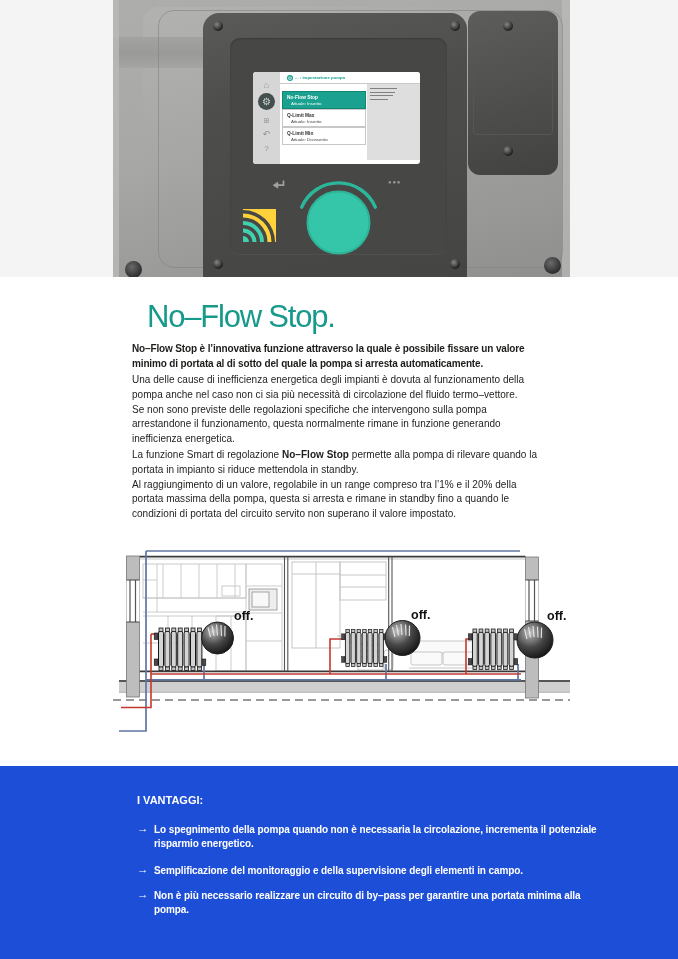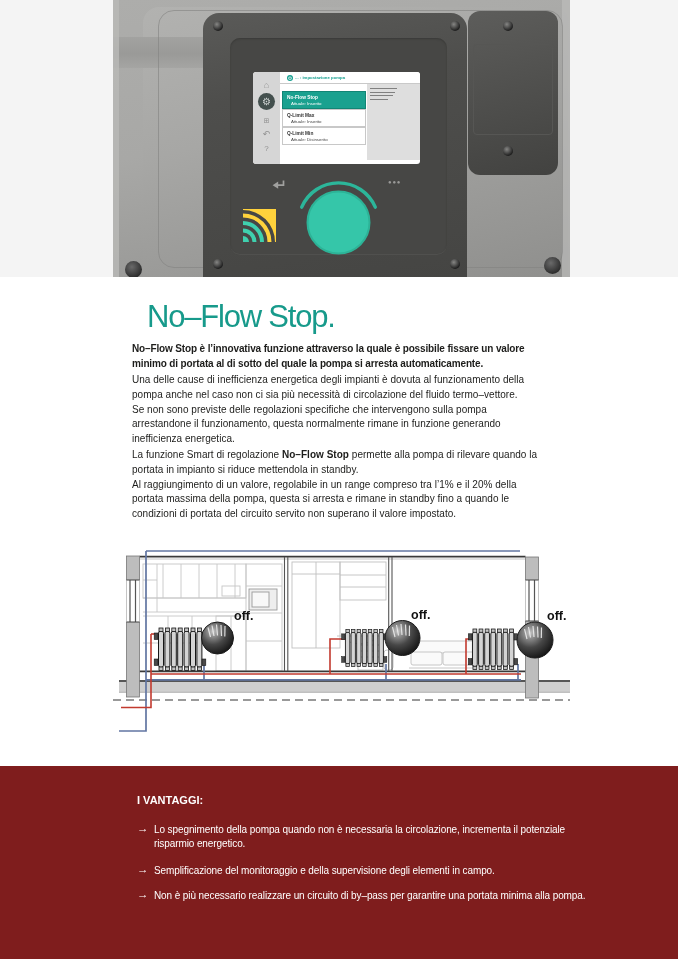--- a/index.html
+++ b/index.html
@@ -42,25 +42,25 @@
   #mi1{background:#1aa18f;border-color:#128575;}
   #mi1 .mt1,#mi1 .mt2{color:#fff;}
   
   
   #dots{left:275px;top:179px;color:#9a9a98;font-size:6px;letter-spacing:0.8px;}
   
   #title{left:130px;top:299px;font-size:31px;letter-spacing:-1.2px;color:#179a8b;margin-left:17px;}
   .para{left:132px;width:420px;font-size:10px;line-height:14.8px;color:#1d1d1b;letter-spacing:0.03px;}
   .parab{font-weight:bold;letter-spacing:-0.14px;}
   
-  #orange{left:0;top:766px;width:678px;height:193px;background:#7f1d1d;color:#fff;}
+  #orange{left:0;top:766px;width:678px;height:193px;background:#1d4ed8;color:#fff;}
   #vant{left:137px;top:28px;font-size:11px;font-weight:bold;color:#fff;}
   .bullet{left:137px;width:460px;font-size:10px;line-height:14px;color:#fff;letter-spacing:-0.1px;}
   .arr{position:absolute;left:0;top:-2px;font-size:11.5px;}
-  .btxt{margin-left:17px;display:block;}
+  .btxt{margin-left:17px;display:block;font-weight:bold;}
 </style>
 </head>
 <body>
 <div id="band" class="abs"></div>
 <div id="photo" class="abs">
   <div id="pbody" class="abs"></div>
   <div class="abs" style="left:0;top:37px;width:95px;height:31px;background:linear-gradient(to bottom,#a2a2a0,#9a9a98 55%,#a5a5a3);"></div>
   <div class="abs" style="left:0;top:0;width:6px;height:277px;background:#b8b8b6;opacity:0.85;"></div>
   <div class="abs" style="left:449px;top:0;width:8px;height:277px;background:#bcbcba;opacity:0.7;"></div>
   <div class="abs" style="left:45px;top:10px;width:403px;height:256px;border:1px solid rgba(130,130,128,0.6);border-radius:16px;"></div>

